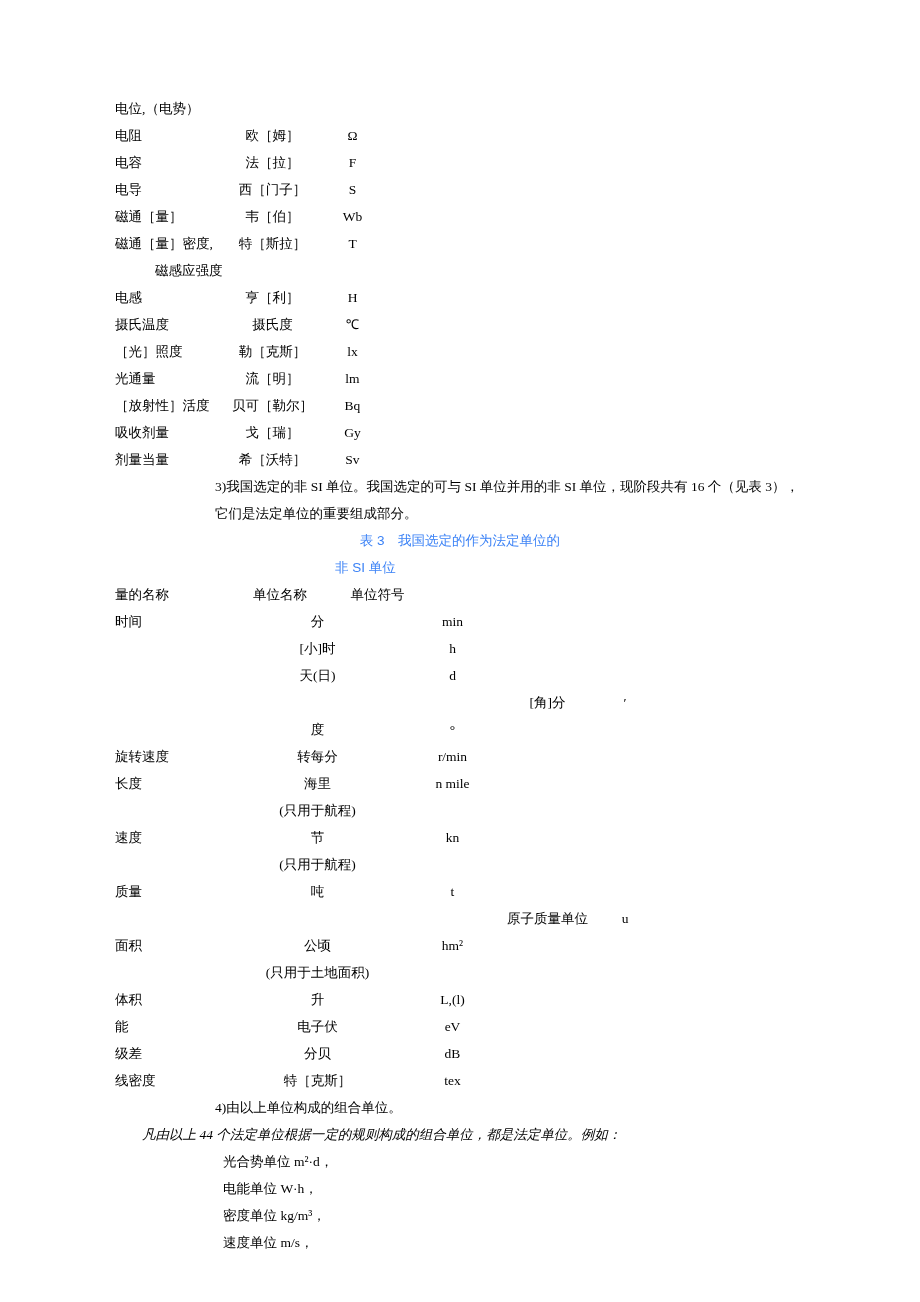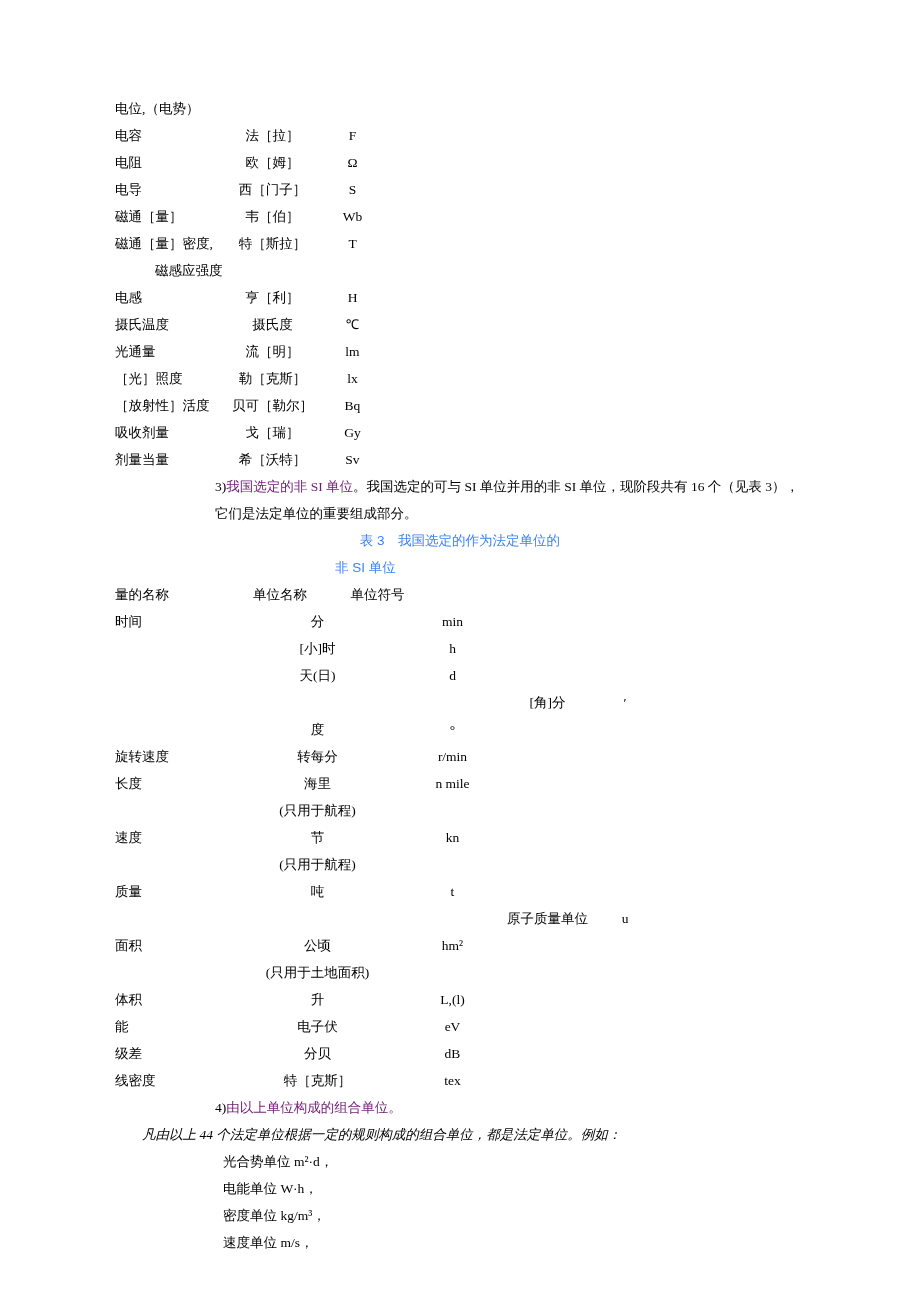--- a/index.html
+++ b/index.html
@@ -14,21 +14,21 @@
     padding: 95px 115px 40px 115px;
     font-size: 13.5px;
     line-height: 2;
   }
   .tbl { display: table; border-collapse: collapse; }
   .tr { display: table-row; }
   .td { display: table-cell; vertical-align: top; }
   .col-qty { width: 110px; }
   .col-name { width: 95px; text-align: center; }
   .col-sym { width: 65px; text-align: center; }
-  .red-song { color: #701a75; }
+  .red-song { color: #000000; }
   .section-note { padding-left: 100px; }
   .caption { text-align: center; font-family: "SimHei", "黑体", sans-serif; color: #3b82f6; }
   
   .c2-qty { width: 105px; }
   .c2-name { width: 120px; text-align: center; }
   .c2-sym { width: 75px; text-align: center; }
   .c2-extra1 { width: 115px; text-align: center; }
   .c2-extra2 { width: 40px; text-align: center; }
   .para { text-indent: 2em; font-style: italic; }
   .ex-list { padding-left: 108px; }
@@ -38,30 +38,30 @@
 
 <div class="page">
 
   <div class="tbl" id="t1">
       <div class="tr">
         <div class="td col-qty">电位,（电势）</div>
         <div class="td col-name"></div>
         <div class="td col-sym"></div>
       </div>
       <div class="tr">
+        <div class="td col-qty">电阻</div>
+        <div class="td col-name">欧［姆］</div>
+        <div class="td col-sym">Ω</div>
+      </div>
+      <div class="tr">
         <div class="td col-qty">电容</div>
         <div class="td col-name">法［拉］</div>
         <div class="td col-sym">F</div>
       </div>
       <div class="tr">
-        <div class="td col-qty">电阻</div>
-        <div class="td col-name">欧［姆］</div>
-        <div class="td col-sym">Ω</div>
-      </div>
-      <div class="tr">
         <div class="td col-qty">电导</div>
         <div class="td col-name">西［门子］</div>
         <div class="td col-sym">S</div>
       </div>
       <div class="tr">
         <div class="td col-qty">磁通［量］</div>
         <div class="td col-name">韦［伯］</div>
         <div class="td col-sym">Wb</div>
       </div>
       <div class="tr">
@@ -78,28 +78,28 @@
         <div class="td col-qty">电感</div>
         <div class="td col-name">亨［利］</div>
         <div class="td col-sym">H</div>
       </div>
       <div class="tr">
         <div class="td col-qty">摄氏温度</div>
         <div class="td col-name">摄氏度</div>
         <div class="td col-sym">℃</div>
       </div>
       <div class="tr">
+        <div class="td col-qty">［光］照度</div>
+        <div class="td col-name">勒［克斯］</div>
+        <div class="td col-sym">lx</div>
+      </div>
+      <div class="tr">
         <div class="td col-qty">光通量</div>
         <div class="td col-name">流［明］</div>
         <div class="td col-sym">lm</div>
-      </div>
-      <div class="tr">
-        <div class="td col-qty">［光］照度</div>
-        <div class="td col-name">勒［克斯］</div>
-        <div class="td col-sym">lx</div>
       </div>
       <div class="tr">
         <div class="td col-qty">［放射性］活度</div>
         <div class="td col-name">贝可［勒尔］</div>
         <div class="td col-sym">Bq</div>
       </div>
       <div class="tr">
         <div class="td col-qty">吸收剂量</div>
         <div class="td col-name">戈［瑞］</div>
         <div class="td col-sym">Gy</div>

